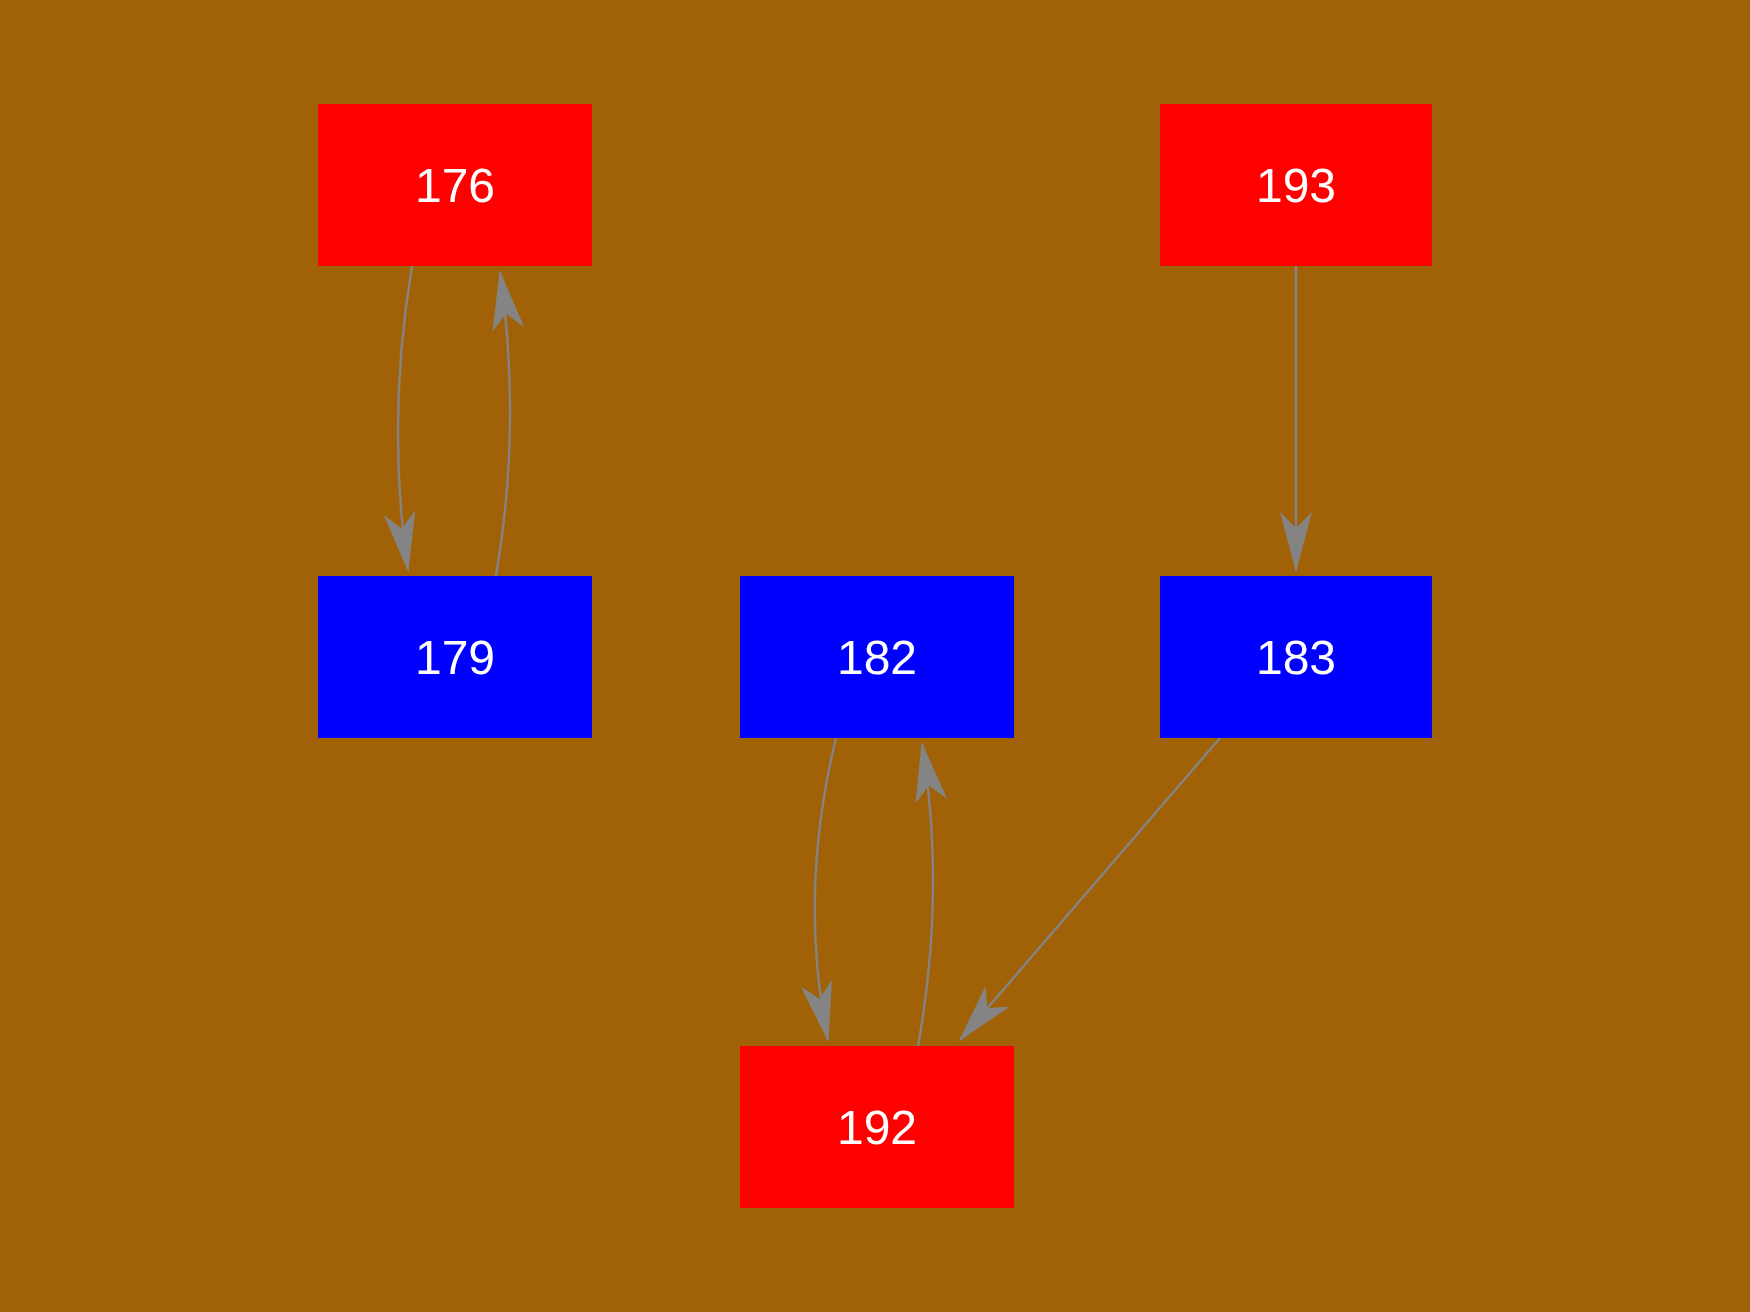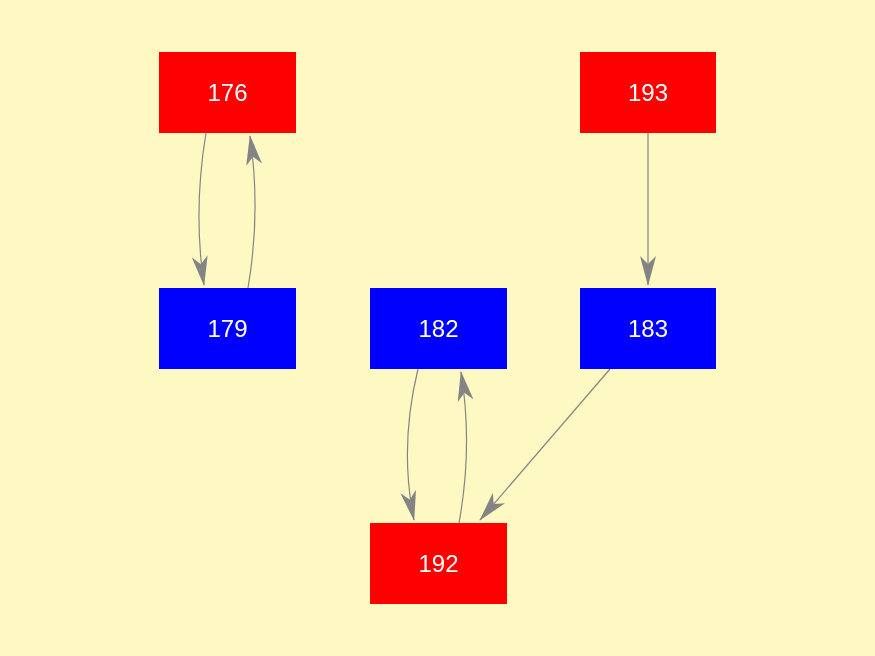--- a/index.html
+++ b/index.html
@@ -5,21 +5,21 @@
   html, body {
     margin: 0;
     padding: 0;
     background: #ffffff;
     font-family: "Liberation Sans", sans-serif;
   }
   .stage {
     position: relative;
     width: 875px;
     height: 656px;
-    background: #fef9c3;
+    background: #a16207;
     overflow: hidden;
   }
   svg.graph {
     display: block;
     width: 875px;
     height: 656px;
   }
   .edge {
     fill: none;
     stroke-width: 1.2px;

